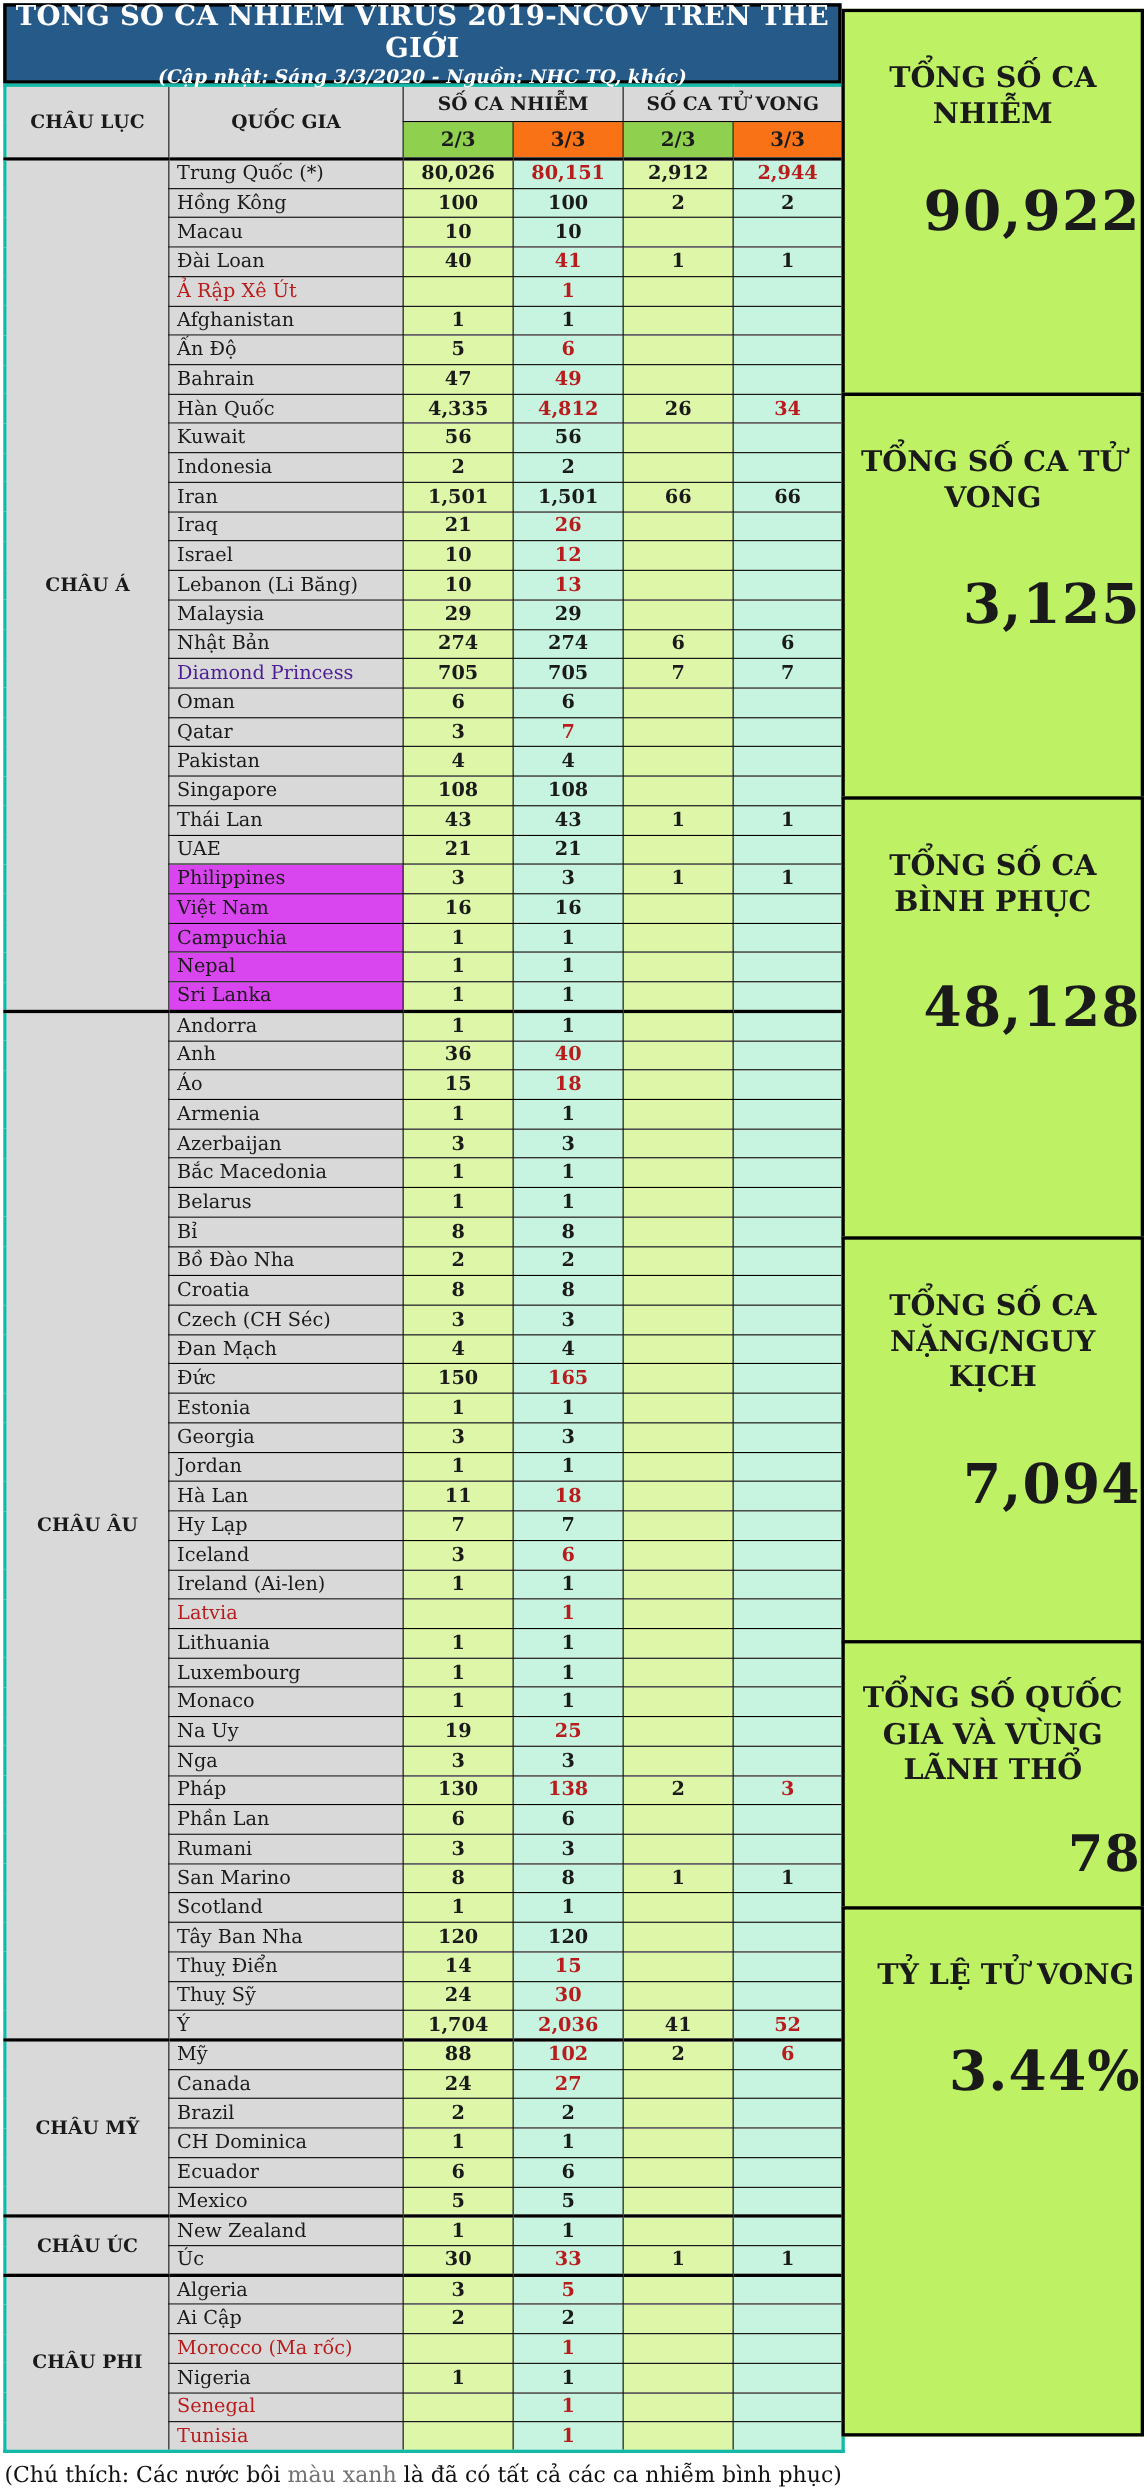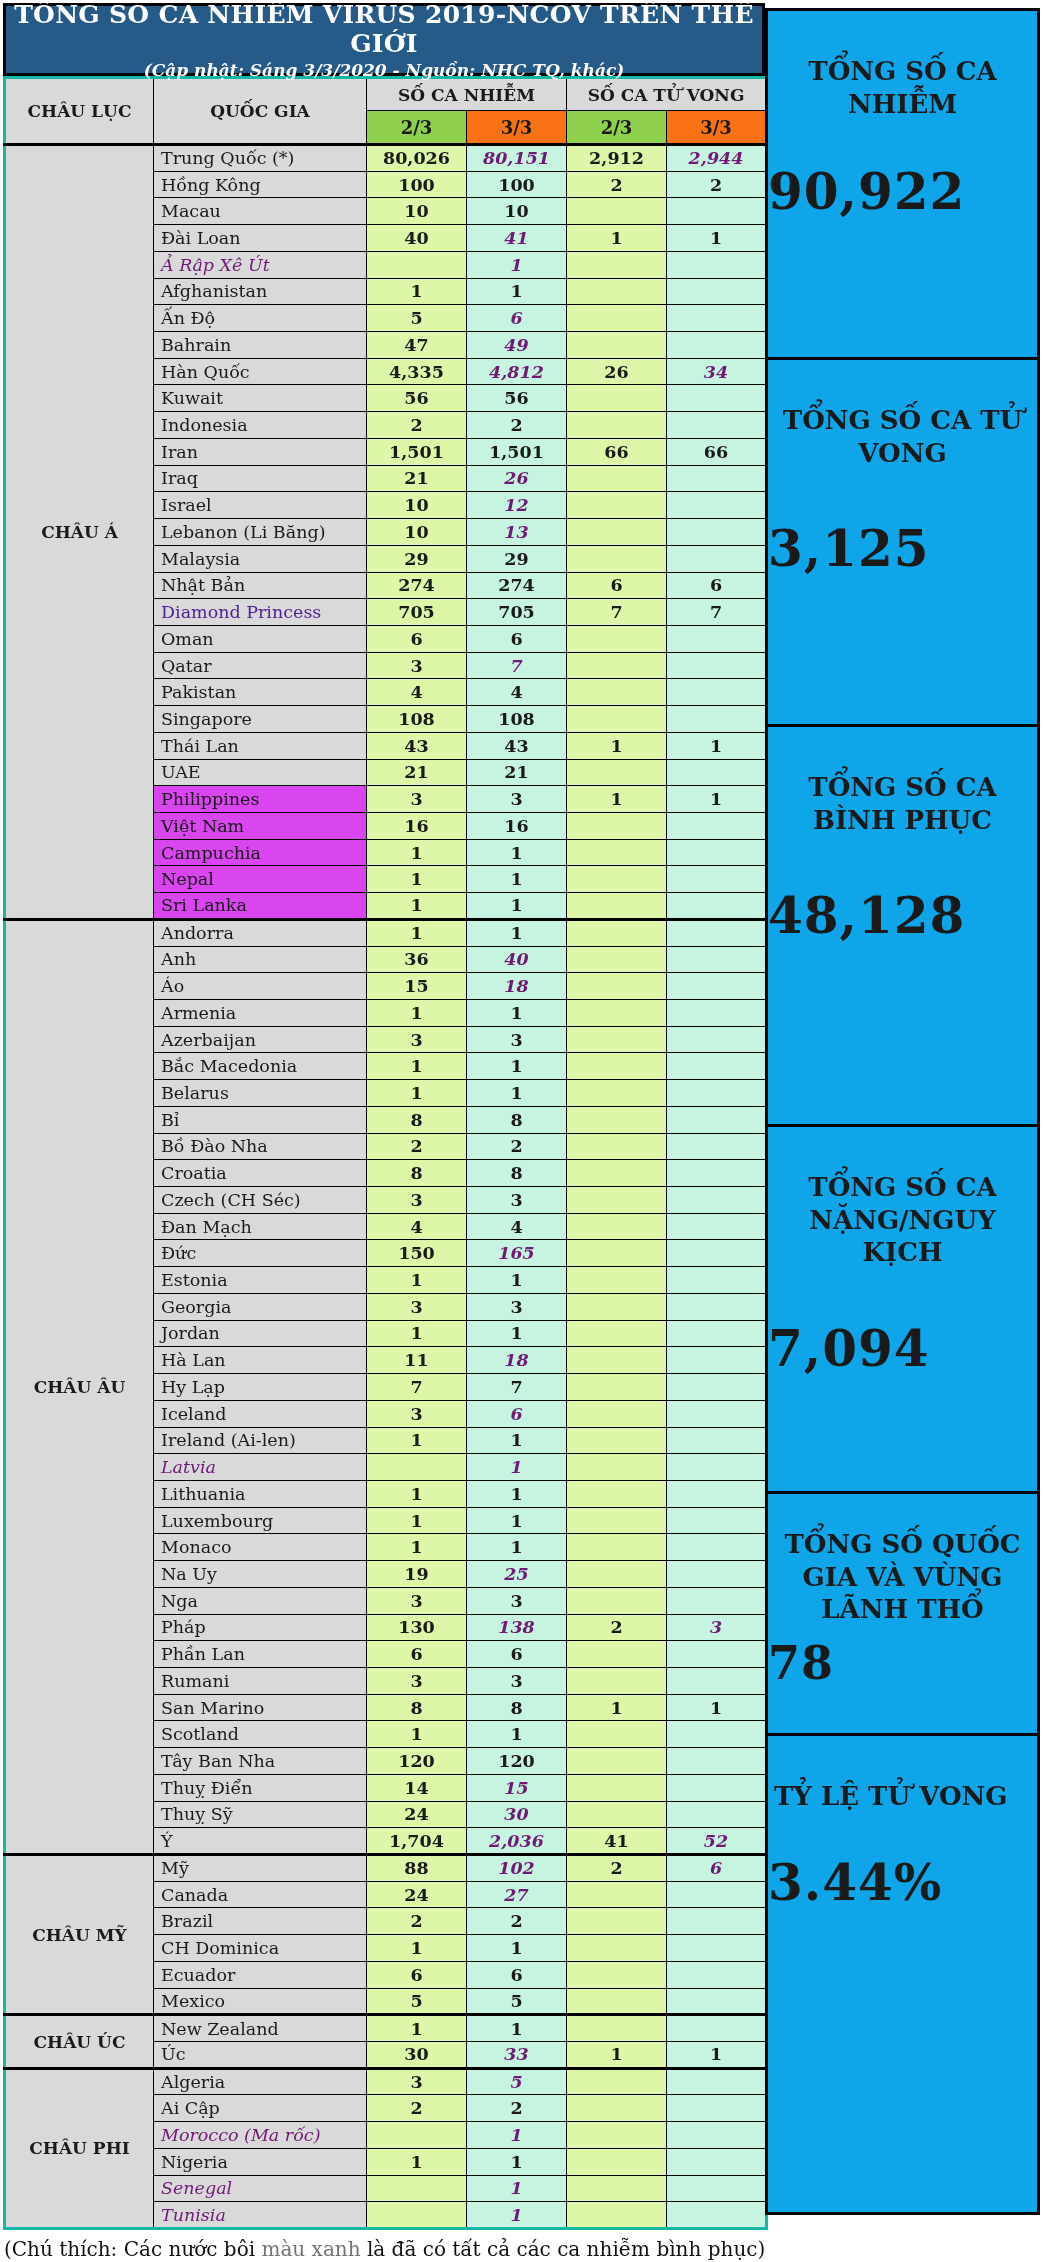--- a/index.html
+++ b/index.html
@@ -35,37 +35,37 @@
   th.date-t { background: #f97316; }
 
   tbody tr { height: 26.72px; }
   tbody td { font-size: 17.5px; padding: 0; }
   td.continent {
     background: #d9d9d9; font-weight: bold; text-align: center; font-size: 17px;
     border-left: 3px solid #000;
   }
   td.country { background: #d9d9d9; text-align: left; padding-left: 7px; border-left: 2px solid #000; }
   td.country.hl { background: #d946ef; }
-  td.red { color: #701a75; font-style: italic; }
+  td.red { color: #b91c1c; }
   td.purple { color: #4c1d95; }
   td.num { text-align: center; font-weight: bold; }
   td.i1, td.d1 { background: #ddf6a8; border-left: 3px solid #000; }
   td.i2, td.d2 { background: #c6f4e0; }
   td.d2 { border-right: 3px solid #000; }
   tr.sec-start td { border-top: 3px solid #000; }
 
   
   .sidebar { width: 275px; flex: 0 0 275px; margin-top: 5px; }
   .panel {
-    background: #0ea5e9; border: 3px solid #000; margin-top: -3px;
-    display: flex; flex-direction: column; align-items: flex-start; text-align: center;
+    background: #bef264; border: 3px solid #000; margin-top: -3px;
+    display: flex; flex-direction: column; align-items: flex-end; text-align: center;
   }
   .panel:first-child { margin-top: 0; }
   .p1 { height: 352px; } .p2 { height: 370px; } .p3 { height: 403px; }
-  .p4 { height: 370px; } .p5 { height: 245px; } .p6 { height: 482px; }
+  .p4 { height: 370px; } .p5 { height: 245px; gap: 22px; } .p6 { height: 482px; }
   .ptitle { font-weight: bold; font-size: 26px; line-height: 1.25; padding: 44px 6px 0; }
   .pvalue { font-weight: bold; font-size: 50px; margin-top: 50px; letter-spacing: 1px; }
   .p1 .pvalue { margin-top: 42px; }
   .p5 .ptitle { padding-top: 34px; }
   .p5 .pvalue { margin-top: 10px; font-size: 46px; }
   .p6 .pvalue { margin-top: 40px; }
 
   
   .footer { margin-top: 7px; padding-left: 4px; font-size: 20px; color: #111; }
   .footer .green { color: #737373; }

